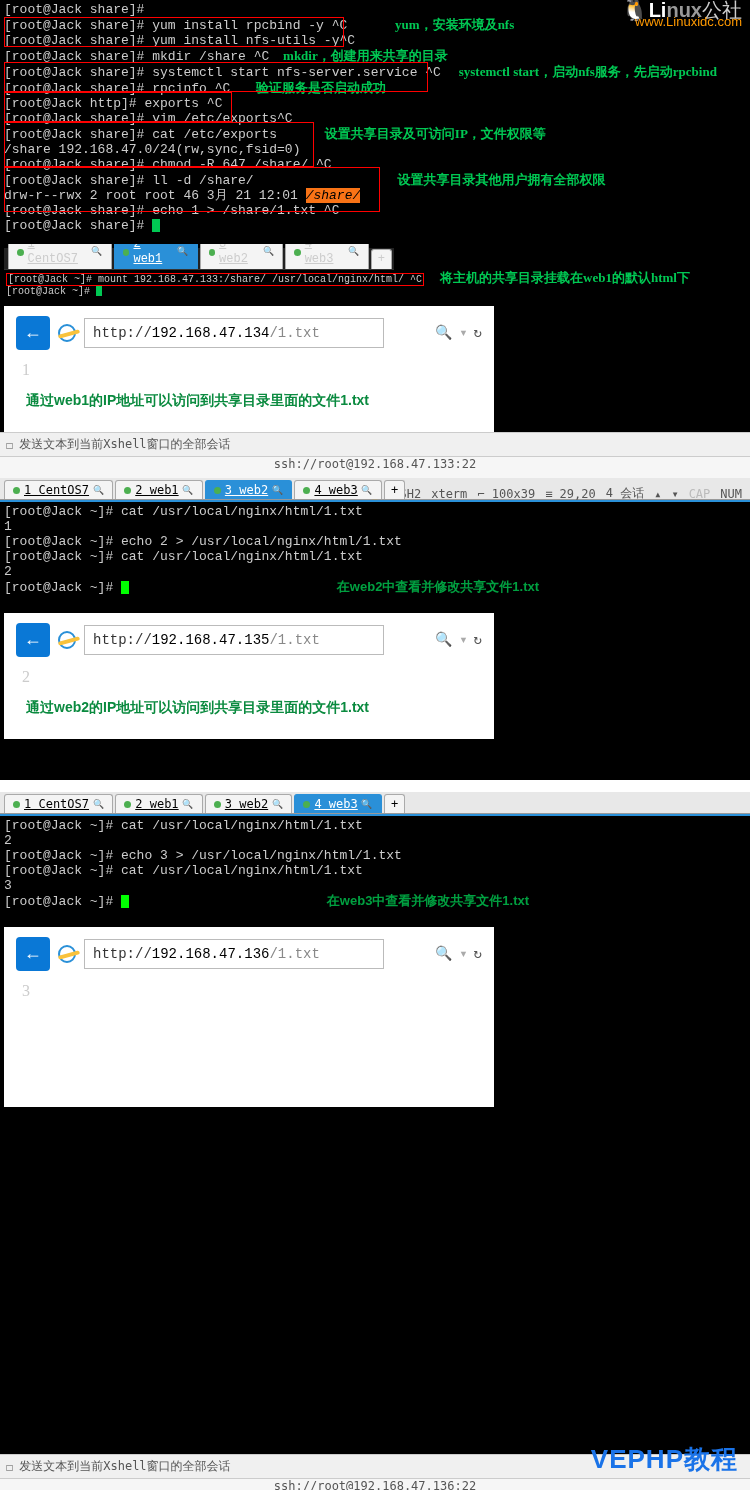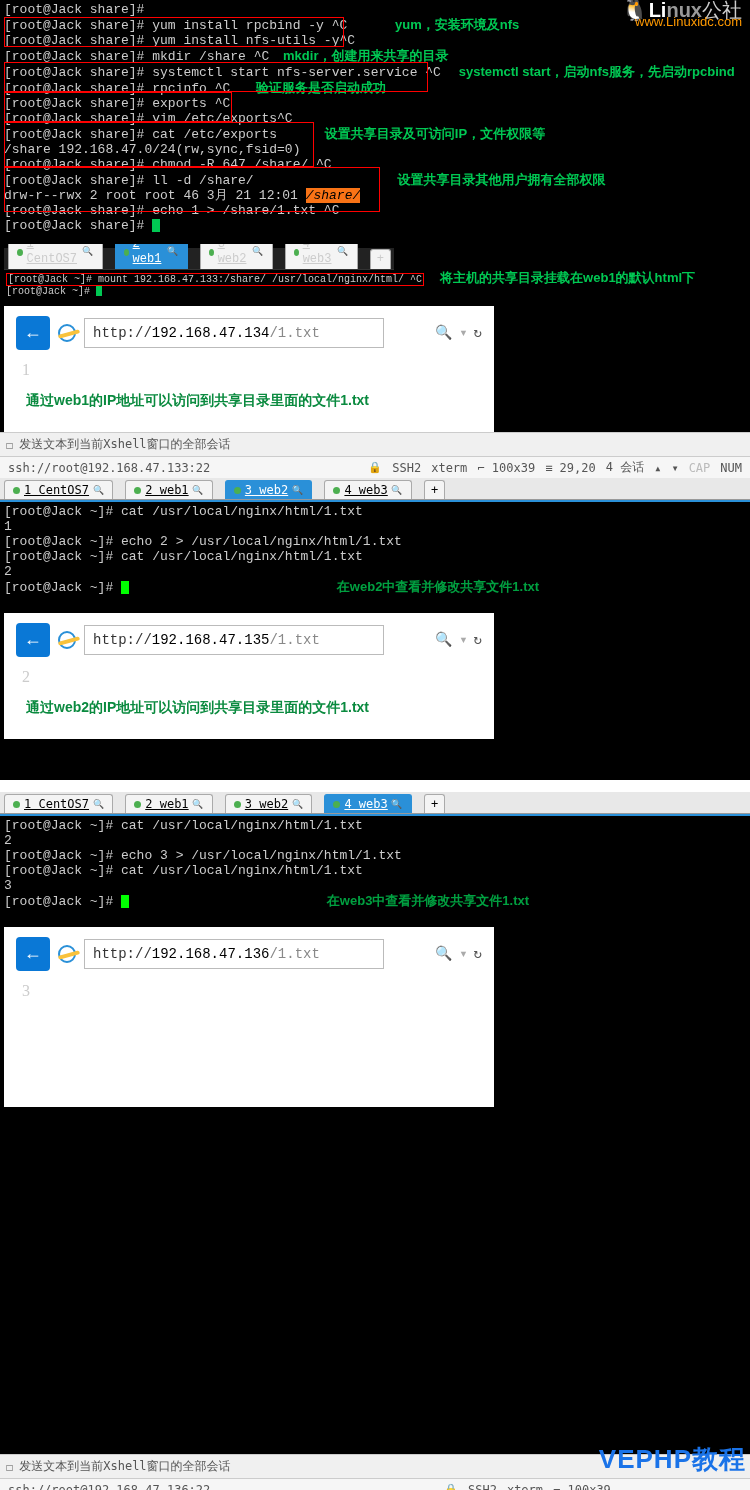--- a/index.html
+++ b/index.html
@@ -1,57 +1,57 @@
 <!DOCTYPE html>
 <html><head>
 <meta charset="utf-8">
 <style>
   * { margin: 0; padding: 0; box-sizing: border-box; }
   body { width: 750px; font-family: "Microsoft YaHei", Consolas, monospace; background: #fff; font-size: 12px; }
   .term { background: #000; color: #ccc; font-family: Consolas, "Courier New", monospace; font-size: 13px; line-height: 15px; padding: 2px 4px; position: relative; overflow: hidden; }
   .term .line { white-space: nowrap; }
-  .ann-green { color: #00c853; font-weight: bold; font-family: Liberation Sans, sans-serif; }
+  .ann-green { color: #00c853; font-weight: bold; font-family: Liberation Serif, serif; }
   .ann-green2 { color: #00a040; font-weight: bold; font-family: "Microsoft YaHei", sans-serif; }
   .hl-share { background: #f97316; color: #000; font-style: italic; }
   .cursor { display: inline-block; width: 8px; height: 13px; background: #00c853; vertical-align: middle; }
   .cursor2 { display: inline-block; width: 8px; height: 13px; background: #00ff00; vertical-align: middle; }
   .redbox { border: 1.5px solid #f00; }
   .redbox-abs { position:absolute; border:1.5px solid #f00; pointer-events:none; }
   .linux-logo { position:absolute; top:2px; right:8px; font-family: Arial, sans-serif; font-size:20px; color:#ccc; }
   .linux-logo .tux { font-size:22px; }
   .linux-logo .lc { color:#f90; font-size:13px; display:block; text-align:right; margin-top:-4px; }
   
   .tabs { display:flex; align-items:flex-end; background:#e8e8e8; height:22px; border-bottom:1px solid #999; padding-left:4px; font-size:12px; }
   .tabs-dark { background:#222; border-bottom:1px solid #333; }
-  .tab { display:flex; align-items:center; gap:4px; padding:2px 8px; margin-right:12px; background:#f4f4f4; border:1px solid #aaa; border-bottom:none; border-radius:3px 3px 0 0; position:relative; }
+  .tab { display:flex; align-items:center; gap:4px; padding:2px 8px; margin-right:2px; background:#f4f4f4; border:1px solid #aaa; border-bottom:none; border-radius:3px 3px 0 0; position:relative; }
   .tab.active { background:#2a90d8; color:#fff; border-color:#2a90d8; }
   .tab .dot { width:7px; height:7px; border-radius:50%; background:#4caf50; }
   .tab .mag { color:#666; font-size:9px; }
   .tab.active .mag { color:#cce; }
   .tab.new { padding:2px 6px; }
   
   .browser { background:#fff; padding:6px; }
   .addrbar { display:flex; align-items:center; gap:8px; padding:4px 6px; }
   .back-btn { width:34px; height:34px; background:#0a78d6; border-radius:4px; display:flex; align-items:center; justify-content:center; color:#fff; font-size:18px; }
   .ie-icon { width:18px; height:18px; border:2px solid #2a90d8; border-radius:50%; position:relative; }
   .ie-icon::after { content:""; position:absolute; top:6px; left:-2px; width:22px; height:4px; background:#f9c23c; border-radius:2px; transform:rotate(-15deg); }
   .addr-input { flex:1; height:30px; border:1px solid #bbb; padding:0 8px; font-size:14px; color:#333; display:flex; align-items:center; max-width:300px; }
   .addr-input .host { color:#000; }
   .addr-input .path { color:#888; }
   .addr-icons { display:flex; gap:6px; align-items:center; color:#555; font-size:14px; margin-left:auto; }
   .page-content { padding:8px 12px; font-family:"Times New Roman", serif; font-size:16px; }
   .green-note { padding:8px 16px 18px; color:#0a8a3f; font-family:"Microsoft YaHei", sans-serif; font-weight:bold; font-size:14px; }
   
   .sendbar { height:24px; background:#f0f0f0; border-top:1px solid #ccc; display:flex; align-items:center; gap:6px; padding:0 6px; color:#555; font-size:12px; }
-  .statusbar { height:22px; background:#f6f6f6; border-top:1px solid #ccc; display:flex; align-items:center; gap:14px; padding:0 8px; color:#555; font-size:12px; }
+  .statusbar { height:22px; background:#f6f6f6; border-top:1px solid #ccc; display:flex; align-items:center; gap:14px; padding:0 8px; color:#555; font-size:12px;flex-direction:column; }
   .statusbar .right-group { margin-left:auto; display:flex; gap:10px; align-items:center; }
   .lock { font-size:11px; }
   .mono { font-family: Consolas, monospace; }
   .watermark { position:relative; height:0; }
-  .vephp { position:absolute; right:4px; top:-36px; font-family:"Microsoft YaHei", Arial, sans-serif; font-size:26px; font-weight:bold; color:#1a73e8; letter-spacing:1px; }
+  .vephp { position:absolute; right:12px; top:-36px; font-family:"Microsoft YaHei", Arial, sans-serif; font-size:26px; font-weight:bold; color:#1a73e8; letter-spacing:1px; }
 </style>
 </head>
 <body>
 
 <div class="term" style="height:244px;">
   <div class="linux-logo">
     <span class="tux">🐧</span><b style="color:#fff;">Li</b><b style="color:#999;">nux</b><span style="color:#ccc;text-align:right;">公社</span>
     <span class="lc">www.Linuxidc.com</span>
   </div>
   <div class="line">[root@Jack share]#</div>
@@ -72,21 +72,21 @@
   <div class="line">
     <span>[root@Jack share]# systemctl start nfs-server.service ^C</span>
     <span class="ann-green" style="margin-left:10px;">systemctl start，启动nfs服务，先启动rpcbind</span>
   </div>
 
   <div class="redbox-abs" style="left:4px; top:92px; width:228px; height:30px;"></div>
   <div class="line">
     <span>[root@Jack share]# rpcinfo ^C</span>
     <span class="ann-green" style="margin-left:18px;">验证服务是否启动成功</span>
   </div>
-  <div class="line">[root@Jack share]# exports  ^C</div>
+  <div class="line">[root@Jack http]# exports  ^C</div>
 
   <div class="redbox-abs" style="left:4px; top:122px; width:310px; height:45px;"></div>
   <div class="line">[root@Jack share]# vim /etc/exports^C</div>
   <div class="line">
     <span>[root@Jack share]# cat /etc/exports</span>
     <span class="ann-green" style="margin-left:40px;">设置共享目录及可访问IP，文件权限等</span>
   </div>
   <div class="line">/share 192.168.47.0/24(rw,sync,fsid=0)</div>
 
   <div class="redbox-abs" style="left:4px; top:167px; width:376px; height:45px;"></div>

